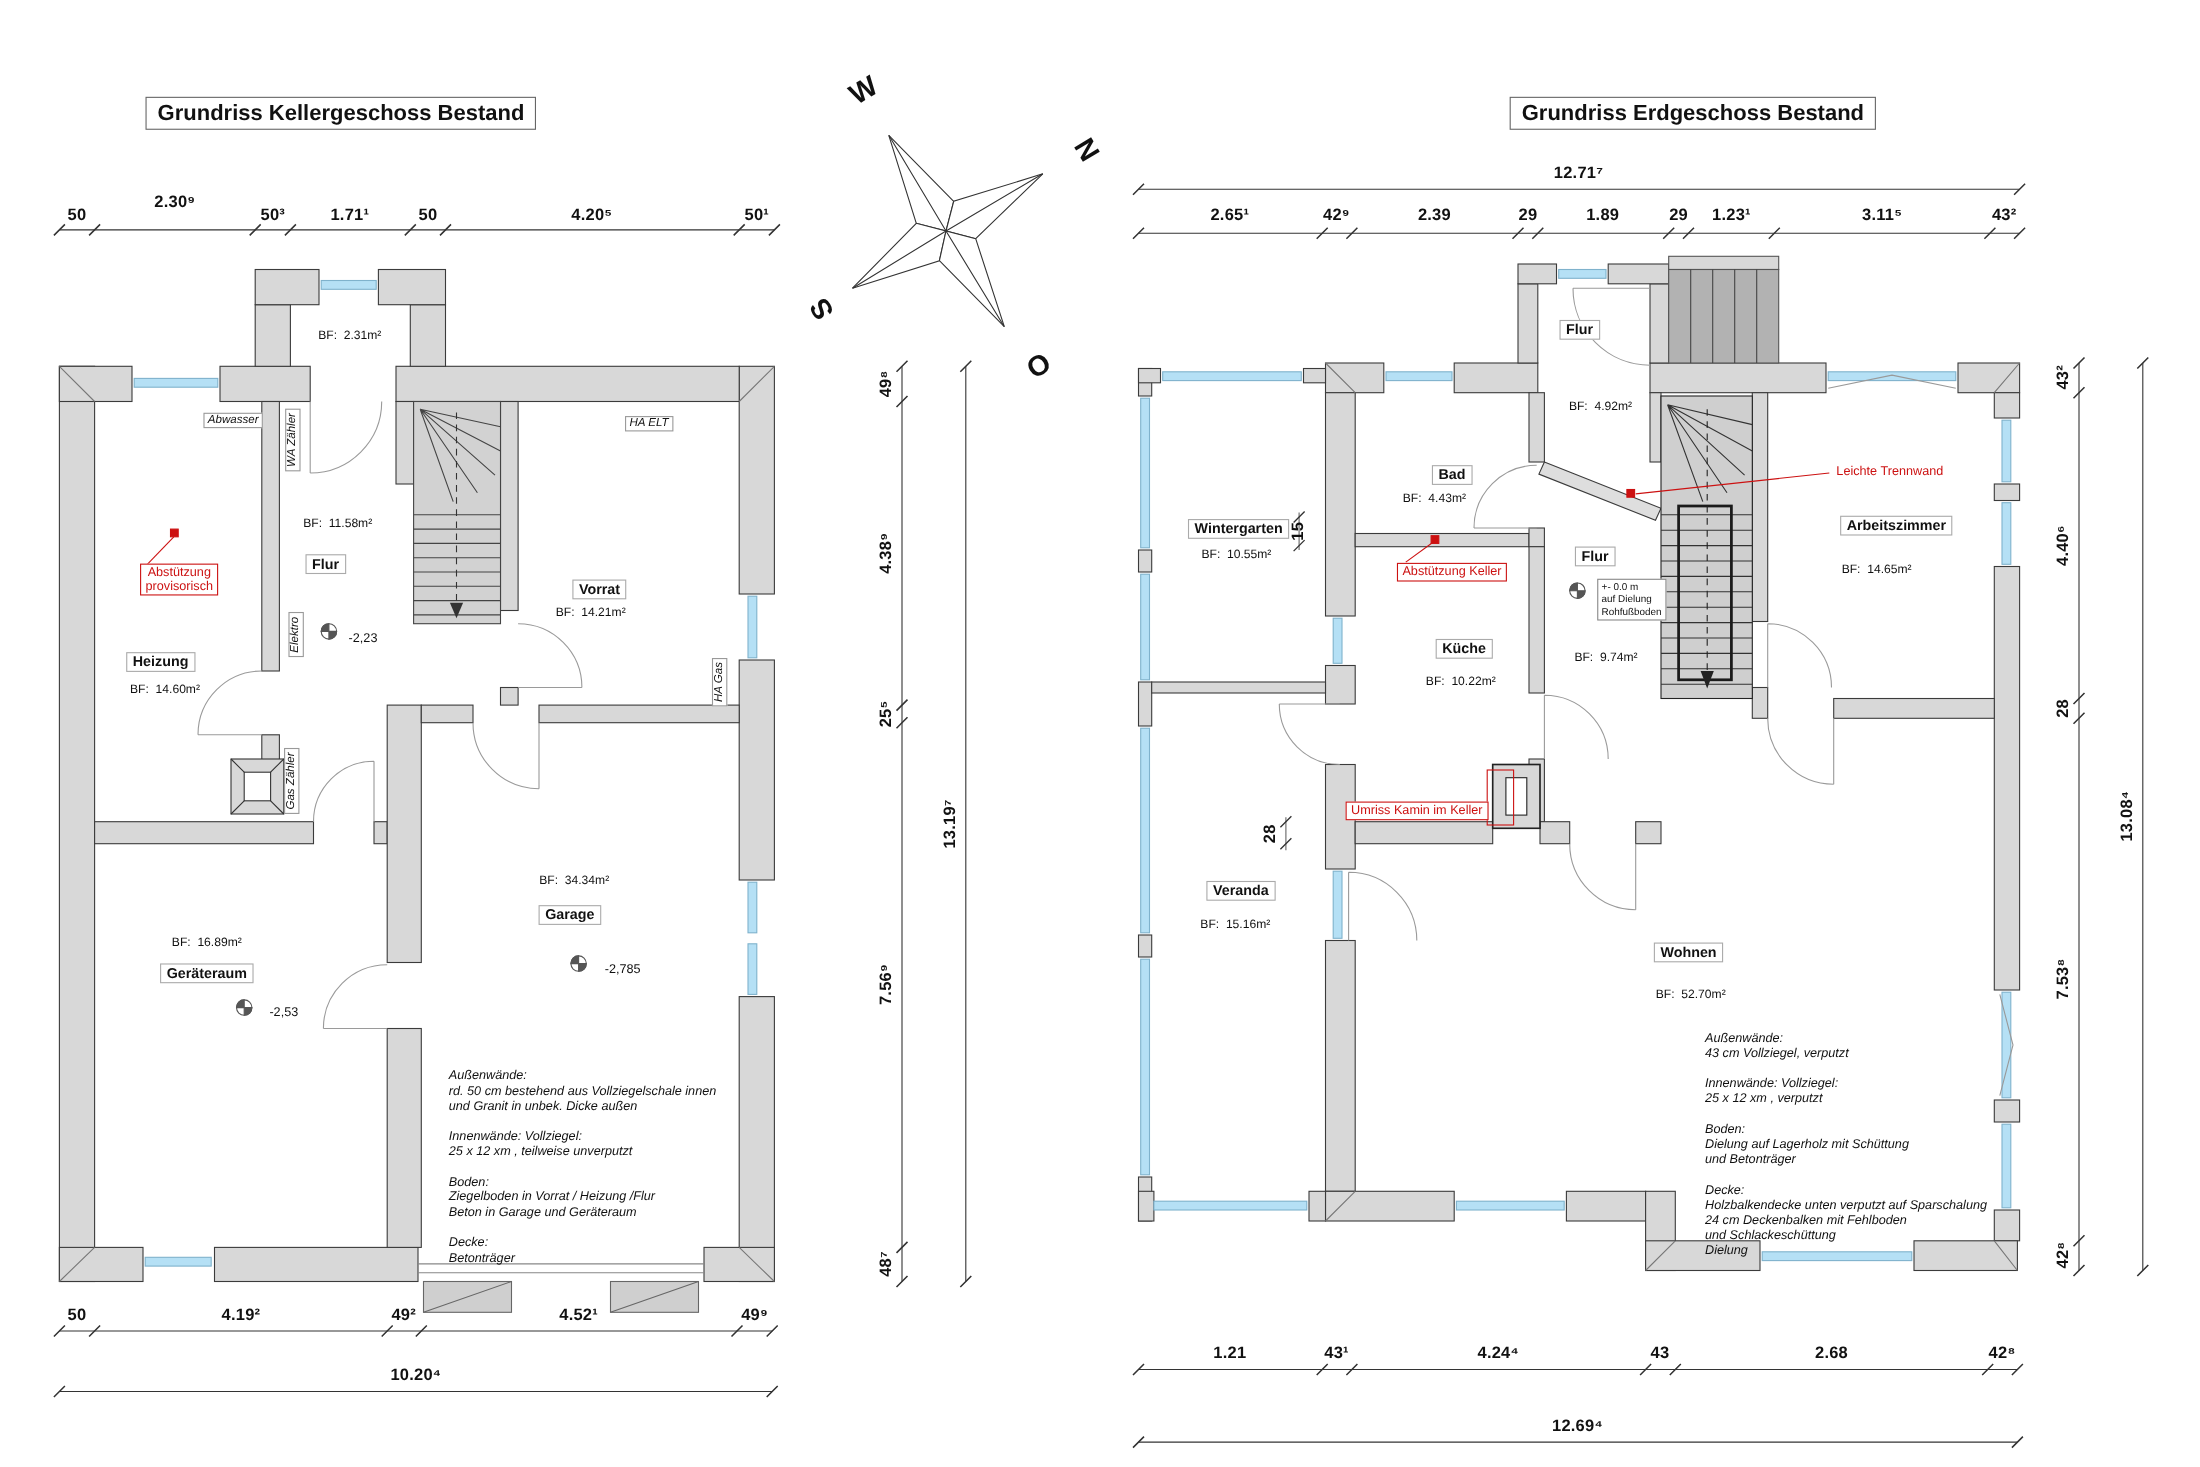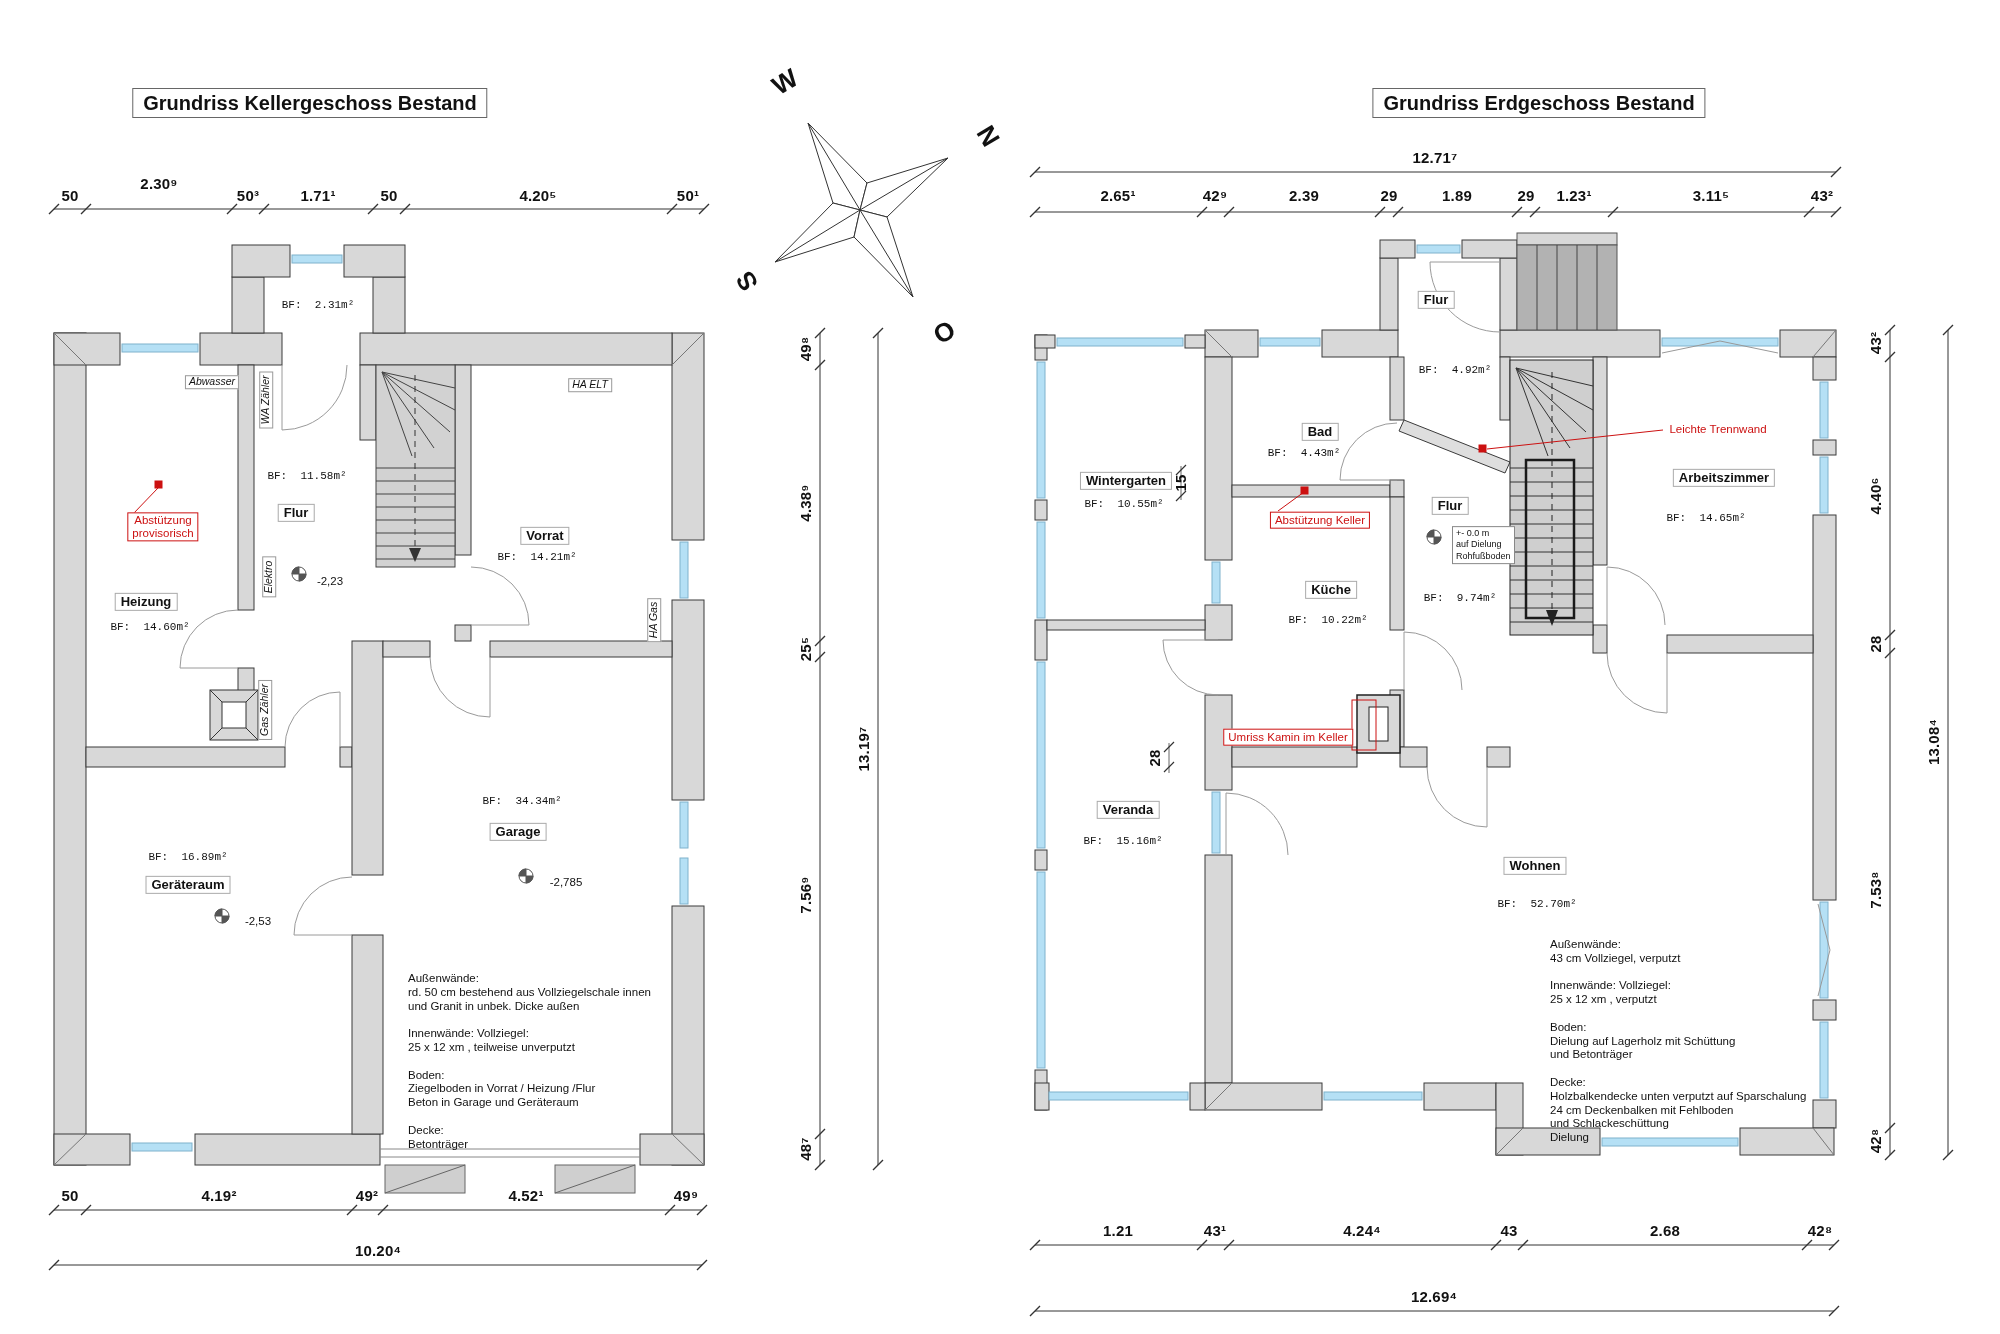--- a/index.html
+++ b/index.html
@@ -4,27 +4,27 @@
 <style>
   html,body{margin:0;padding:0;background:#fff;}
   #canvas{position:relative;width:2000px;height:1334px;background:#ffffff;overflow:hidden;
           font-family:"Liberation Sans",sans-serif;color:#111;}
   #draw{position:absolute;left:0;top:0;}
   .t{position:absolute;transform:translate(-50%,-50%);white-space:pre;line-height:1.1;}
   .title{font-size:20px;font-weight:bold;border:1px solid #666;background:#fff;padding:3px 10px;}
   .dim{font-size:15px;font-weight:bold;letter-spacing:0.2px;}
   .rot{transform:translate(-50%,-50%) rotate(-90deg);}
   .room{font-size:13px;font-weight:bold;border:1px solid #aaa;background:#fff;padding:1px 5px;}
-  .bf{font-size:11px;font-family:Liberation Mono, monospace;}
+  .bf{font-size:11px;}
   .util{font-size:10.5px;font-style:italic;border:1px solid #999;background:#fff;padding:0 3px;}
   .red{color:#cc1111;}
   .redtx{font-size:11.5px;}
   .redbox{font-size:11.5px;border:1px solid #cc1111;background:#fff;padding:1px 4px;
           white-space:pre-line;text-align:center;}
-  .note{position:absolute;font-size:11.5px;white-space:pre-line;line-height:1.2;}
+  .note{position:absolute;font-size:11.5px;white-space:pre-line;line-height:1.2;font-style:italic;}
   .lvl{font-size:11.5px;}
   .lvlbox{position:absolute;font-size:9px;border:1px solid #888;background:#fff;padding:1px 3px;
           white-space:pre-line;transform:translate(0,-50%);line-height:1.25;}
   .big{font-size:26px;font-weight:bold;}
 </style>
 </head>
 <body>
 
 <div id="canvas">
 

